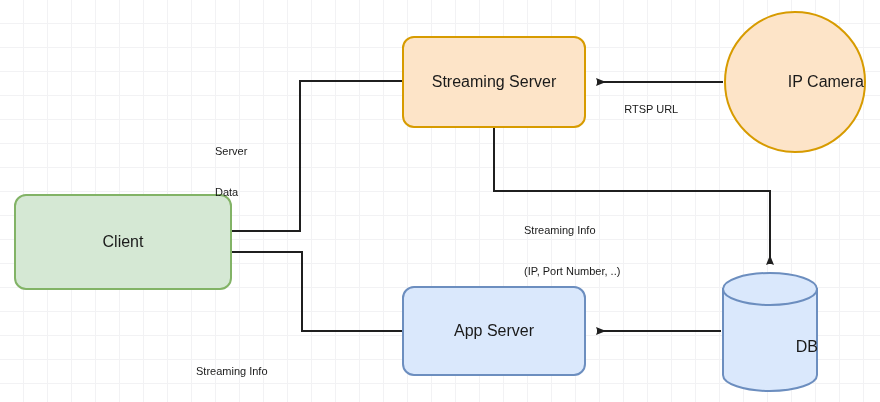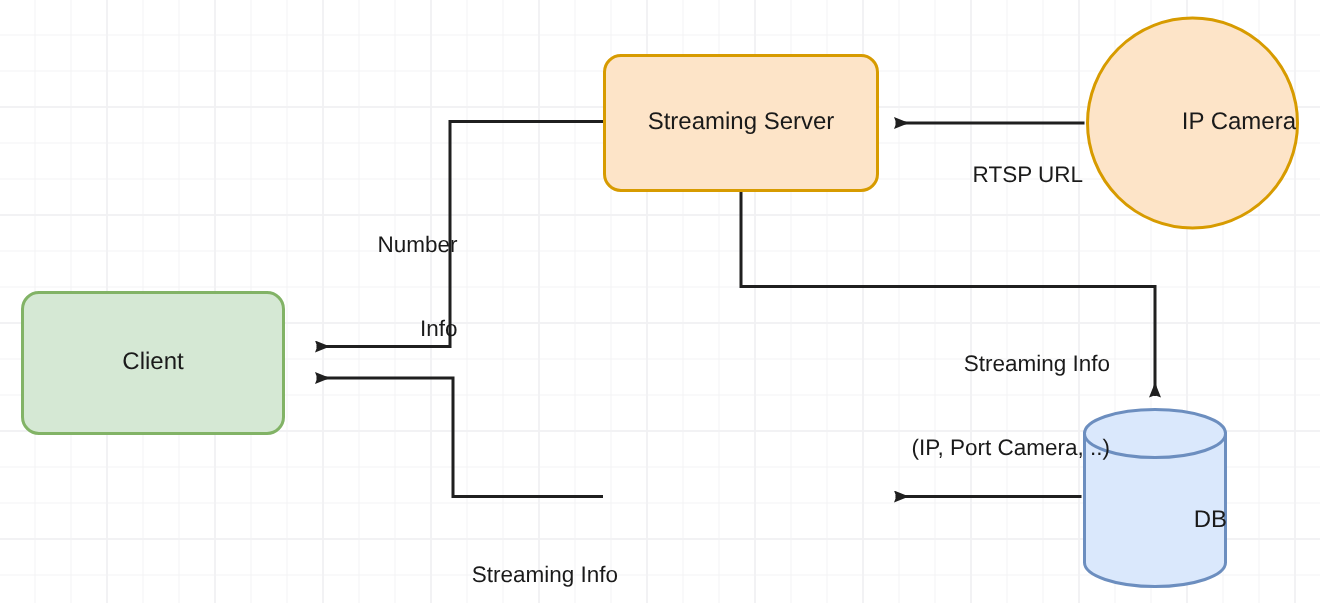--- a/index.html
+++ b/index.html
@@ -38,23 +38,23 @@
     border-width: 2px;
     border-style: solid;
   }
   .circle {
     border-radius: 50%;
     border-width: 2px;
     border-style: solid;
   }
   .edge-label {
     position: absolute;
-    font-size: 15px;
+    font-size: 11px;
     color: #1a1a1a;
-    text-align: right;
+    text-align: left;
     line-height: 1.25;
     white-space: pre;
     background: transparent;
   }
   svg.wires {
     position: absolute;
     left: 0;
     top: 0;
     width: 880px;
     height: 402px;
@@ -96,47 +96,50 @@
   </svg>
 
   <div class="node rounded" style="left:402px; top:36px; width:184px; height:92px; background:#fde4c8; border-color:#d79b00;">
     <span>Streaming Server</span>
   </div>
 
   <div class="node circle" style="left:724px; top:11px; width:142px; height:142px; background:#fde4c8; border-color:#d79b00;justify-content:flex-end;">
     <span>IP Camera</span>
   </div>
 
-  <div class="node rounded" style="left:14px; top:194px; width:176px; height:96px; background:#d5e8d4; border-color:#82b366;">
+  <div class="node rounded" style="left:14px; top:194px; width:218px; height:96px; background:#d5e8d4; border-color:#82b366;">
     <span>Client</span>
   </div>
 
+  <div class="node rounded" style="left:402px; top:286px; width:184px; height:90px; background:#dae8fc; border-color:#6c8ebf;">
+    <span>App Server</span>
+  </div>
 
   <div class="cyl-wrap" style="left:722px; top:272px; width:96px; height:120px;">
     <svg width="96" height="120" viewBox="0 0 96 120" style="display:block;">
       <path d="M 1 17 L 1 103 A 47 16 0 0 0 95 103 L 95 17 Z" fill="#dae8fc" stroke="#6c8ebf" stroke-width="2"></path>
       <ellipse cx="48" cy="17" rx="47" ry="16" fill="#dae8fc" stroke="#6c8ebf" stroke-width="2"></ellipse>
     </svg>
     <div class="node" style="left:0; top:30px; width:96px; height:90px;justify-content:flex-end;">
       <span>DB</span>
     </div>
   </div>
 
   <div class="edge-label" style="left:612px; top:89px; width:110px;">
     <span>RTSP URL</span>
   </div>
 
   <div class="edge-label" style="left:215px; top:117px; width:90px;">
-    <div>Number</div>
-    <div>Info</div>
+    <div>Server</div>
+    <div>Data</div>
   </div>
 
   <div class="edge-label" style="left:524px; top:196px; width:216px;">
     <div>Streaming Info</div>
-    <div>(IP, Port Camera, ..)</div>
+    <div>(IP, Port Number, ..)</div>
   </div>
 
   <div class="edge-label" style="left:196px; top:337px; width:216px;">
     <div>Streaming Info</div>
     
   </div>
 
 </div>
 
 </body></html>

